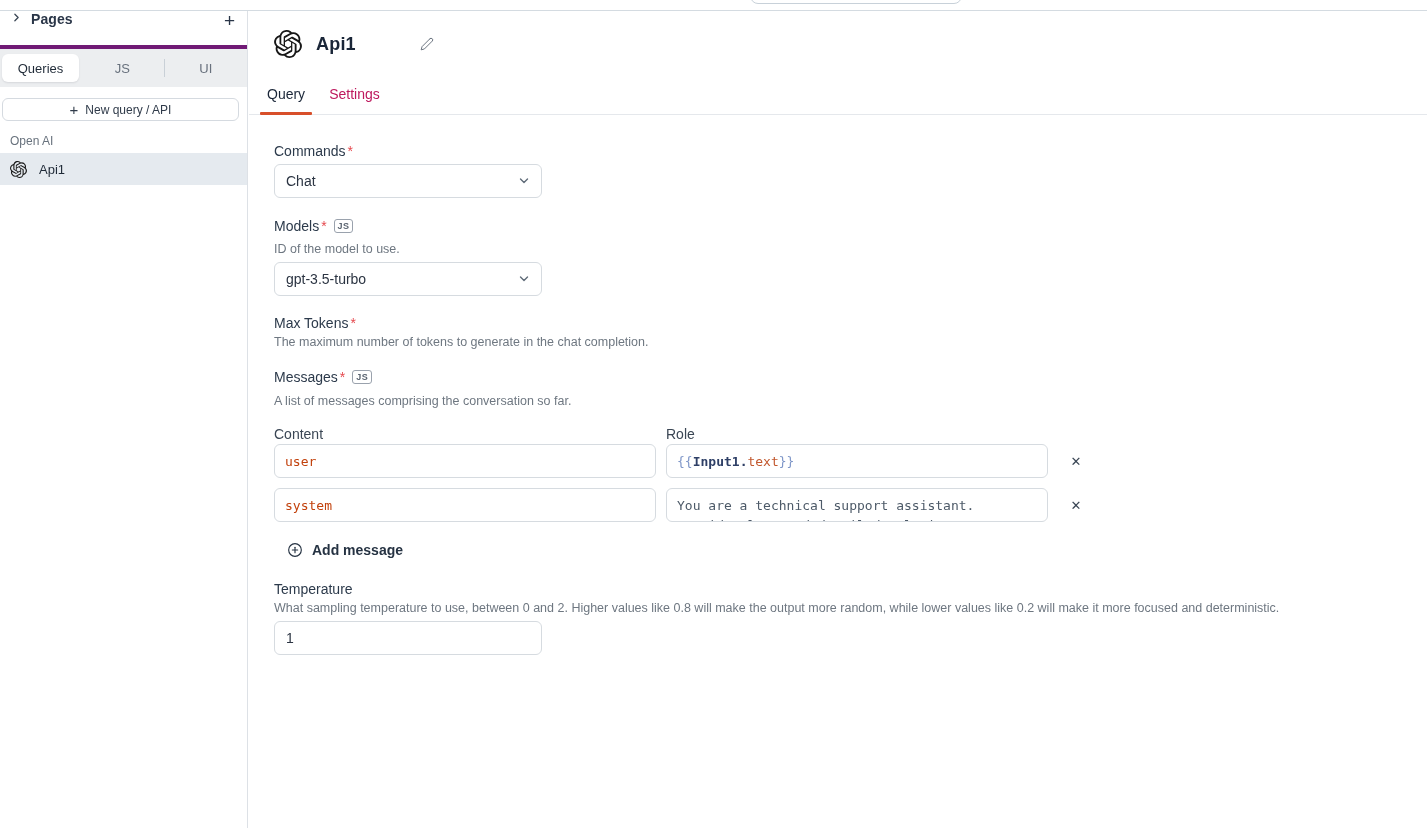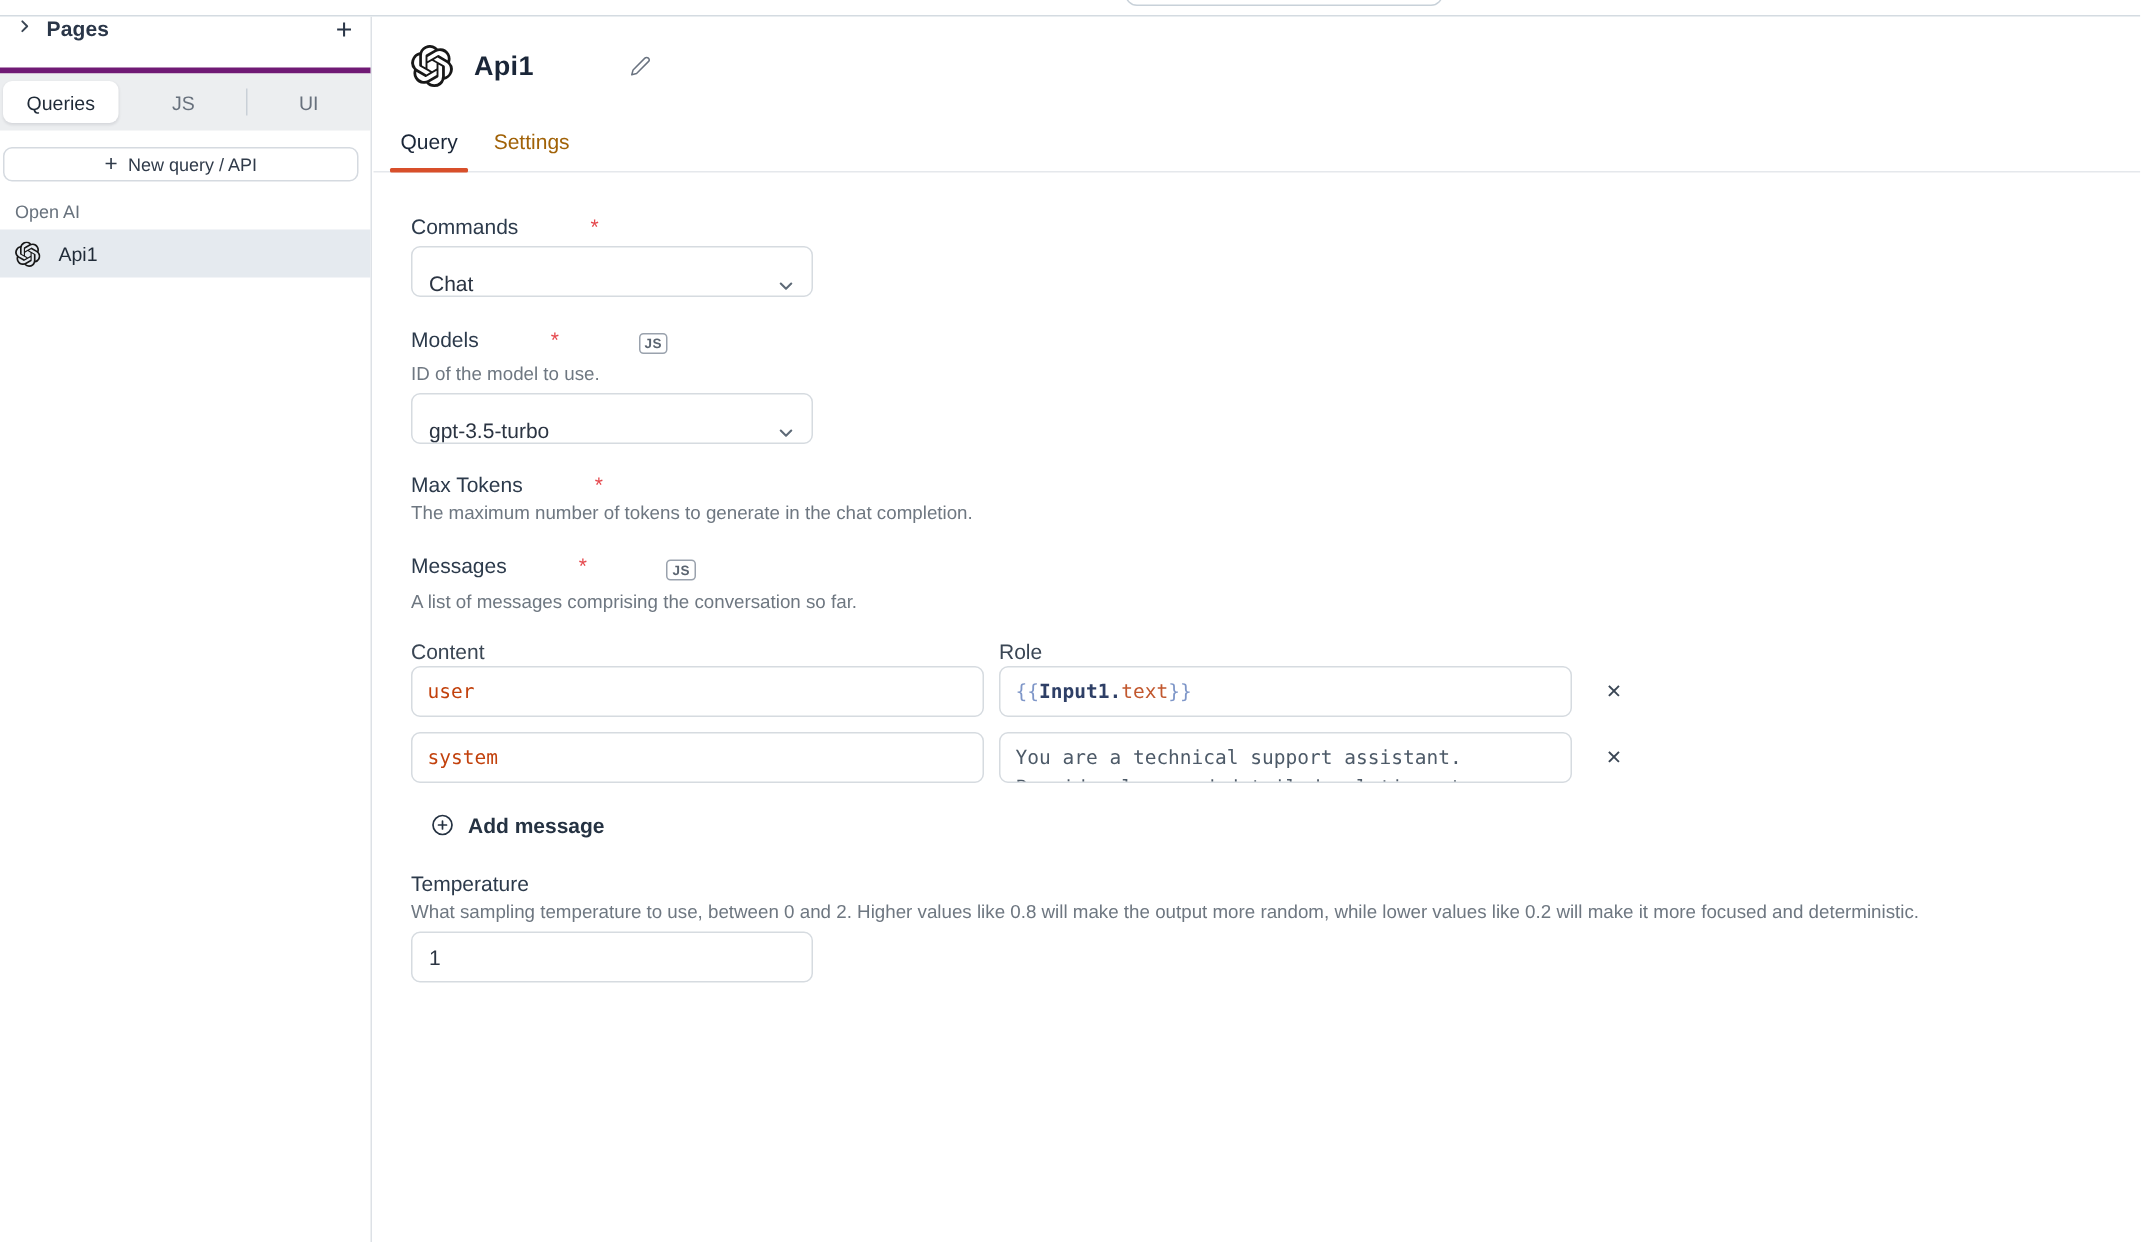--- a/index.html
+++ b/index.html
@@ -25,31 +25,31 @@
   .ds-section-label { margin:13px 0 0 10px; font-size:12px; color:#68727d; }
   .query-item { margin-top:5px; height:32px; display:flex; align-items:center; gap:12px; padding:0 10px; background:#e5eaef; cursor:pointer; }
   .query-item .qi-label { font-size:13px; color:#1f2a37; }
 
   
   .main { position:absolute; top:11px; left:249px; width:1178px; height:817px; background:#fff; padding-left:25px; }
   .main-header { margin-top:19px; display:flex; align-items:center; }
   .main-title { font-size:18px; font-weight:600; color:#1a2638; margin-left:14px; letter-spacing:.2px; }
   .edit-btn { margin-left:64px; display:flex; align-items:center; cursor:pointer; }
   .tabs-row { margin-top:22px; margin-left:-25px; padding-left:11px; height:35px; display:flex; border-bottom:1px solid #e5e8ec; }
-  .mtab { position:relative; padding:6px 7px 0 7px; font-size:14px; color:#a16207; cursor:pointer; margin-right:10px; }
+  .mtab { position:relative; padding:6px 7px 0 7px; font-size:14px; color:#be185d; cursor:pointer; margin-right:10px; }
   .mtab.active { color:#1a2638; font-weight:500; }
   .mtab.active::after { content:""; position:absolute; left:0; right:0; bottom:-1px; height:3px; background:#d84f2a; border-radius:1px; }
 
   
   .form-area { padding-top:0; }
-  .field-label { font-size:14px; font-weight:500; color:#2c3a4b; line-height:20px; display:flex; align-items:flex-end;gap:46px; }
+  .field-label { font-size:14px; font-weight:500; color:#2c3a4b; line-height:20px; display:flex; align-items:center; }
   .req { color:#e5484d; margin-left:2px; font-weight:500; }
   .js-badge { display:inline-block; margin-left:7px; font-size:9px; font-weight:600; letter-spacing:.4px; color:#5a6470; border:1px solid #9aa2ad; border-radius:3px; padding:1px 3px; line-height:10px; }
   .field-desc { font-size:12.5px; color:#6e7781; line-height:16px; }
-  .control { width:268px; height:34px; border:1px solid #d6dbe0; border-radius:6px; background:#fff; display:flex; align-items:flex-end; padding:0 11px; cursor:pointer; }
+  .control { width:268px; height:34px; border:1px solid #d6dbe0; border-radius:6px; background:#fff; display:flex; align-items:center; padding:0 11px; cursor:pointer; }
   .control .sel-value { font-size:14px; color:#2b3442; flex:1; }
   .text-input { width:268px; height:34px; border:1px solid #d6dbe0; border-radius:6px; background:#fff; padding:0 11px; font-size:14px; color:#2b3442; font-family:"Liberation Sans", sans-serif; outline:none; }
 
   .lbl-commands { margin-top:26px; }
   .ctl-commands { margin-top:3px; }
   .lbl-models { margin-top:18px; }
   .desc-models { margin-top:5px; }
   .ctl-models { margin-top:5px; }
   .lbl-maxtokens { margin-top:17px; }
   .desc-maxtokens { margin-top:1px; }

